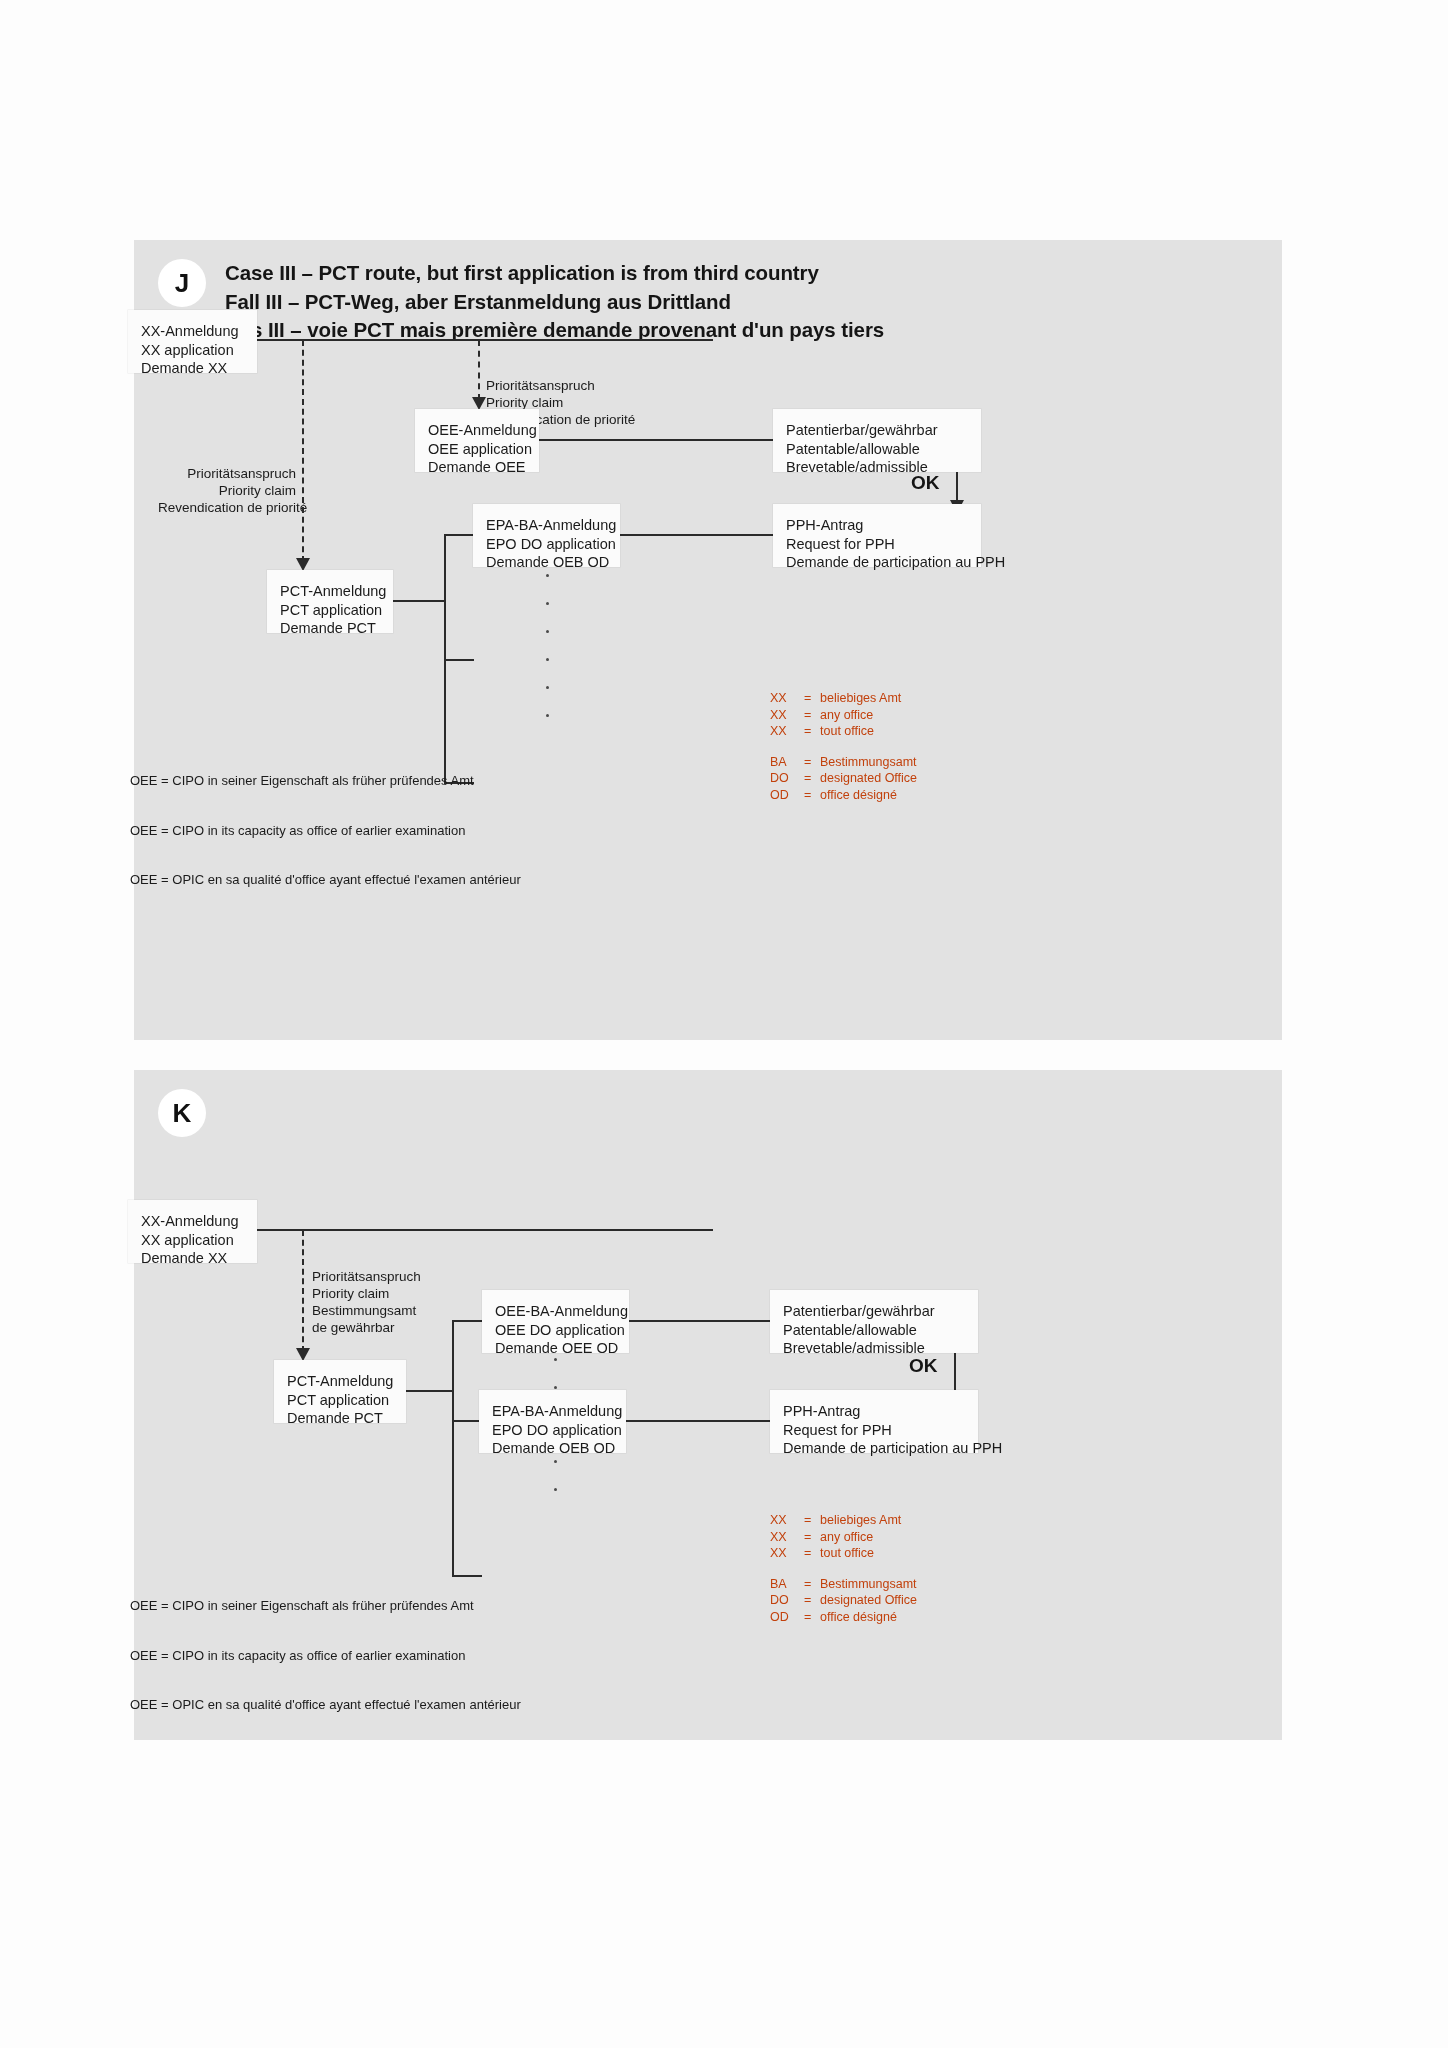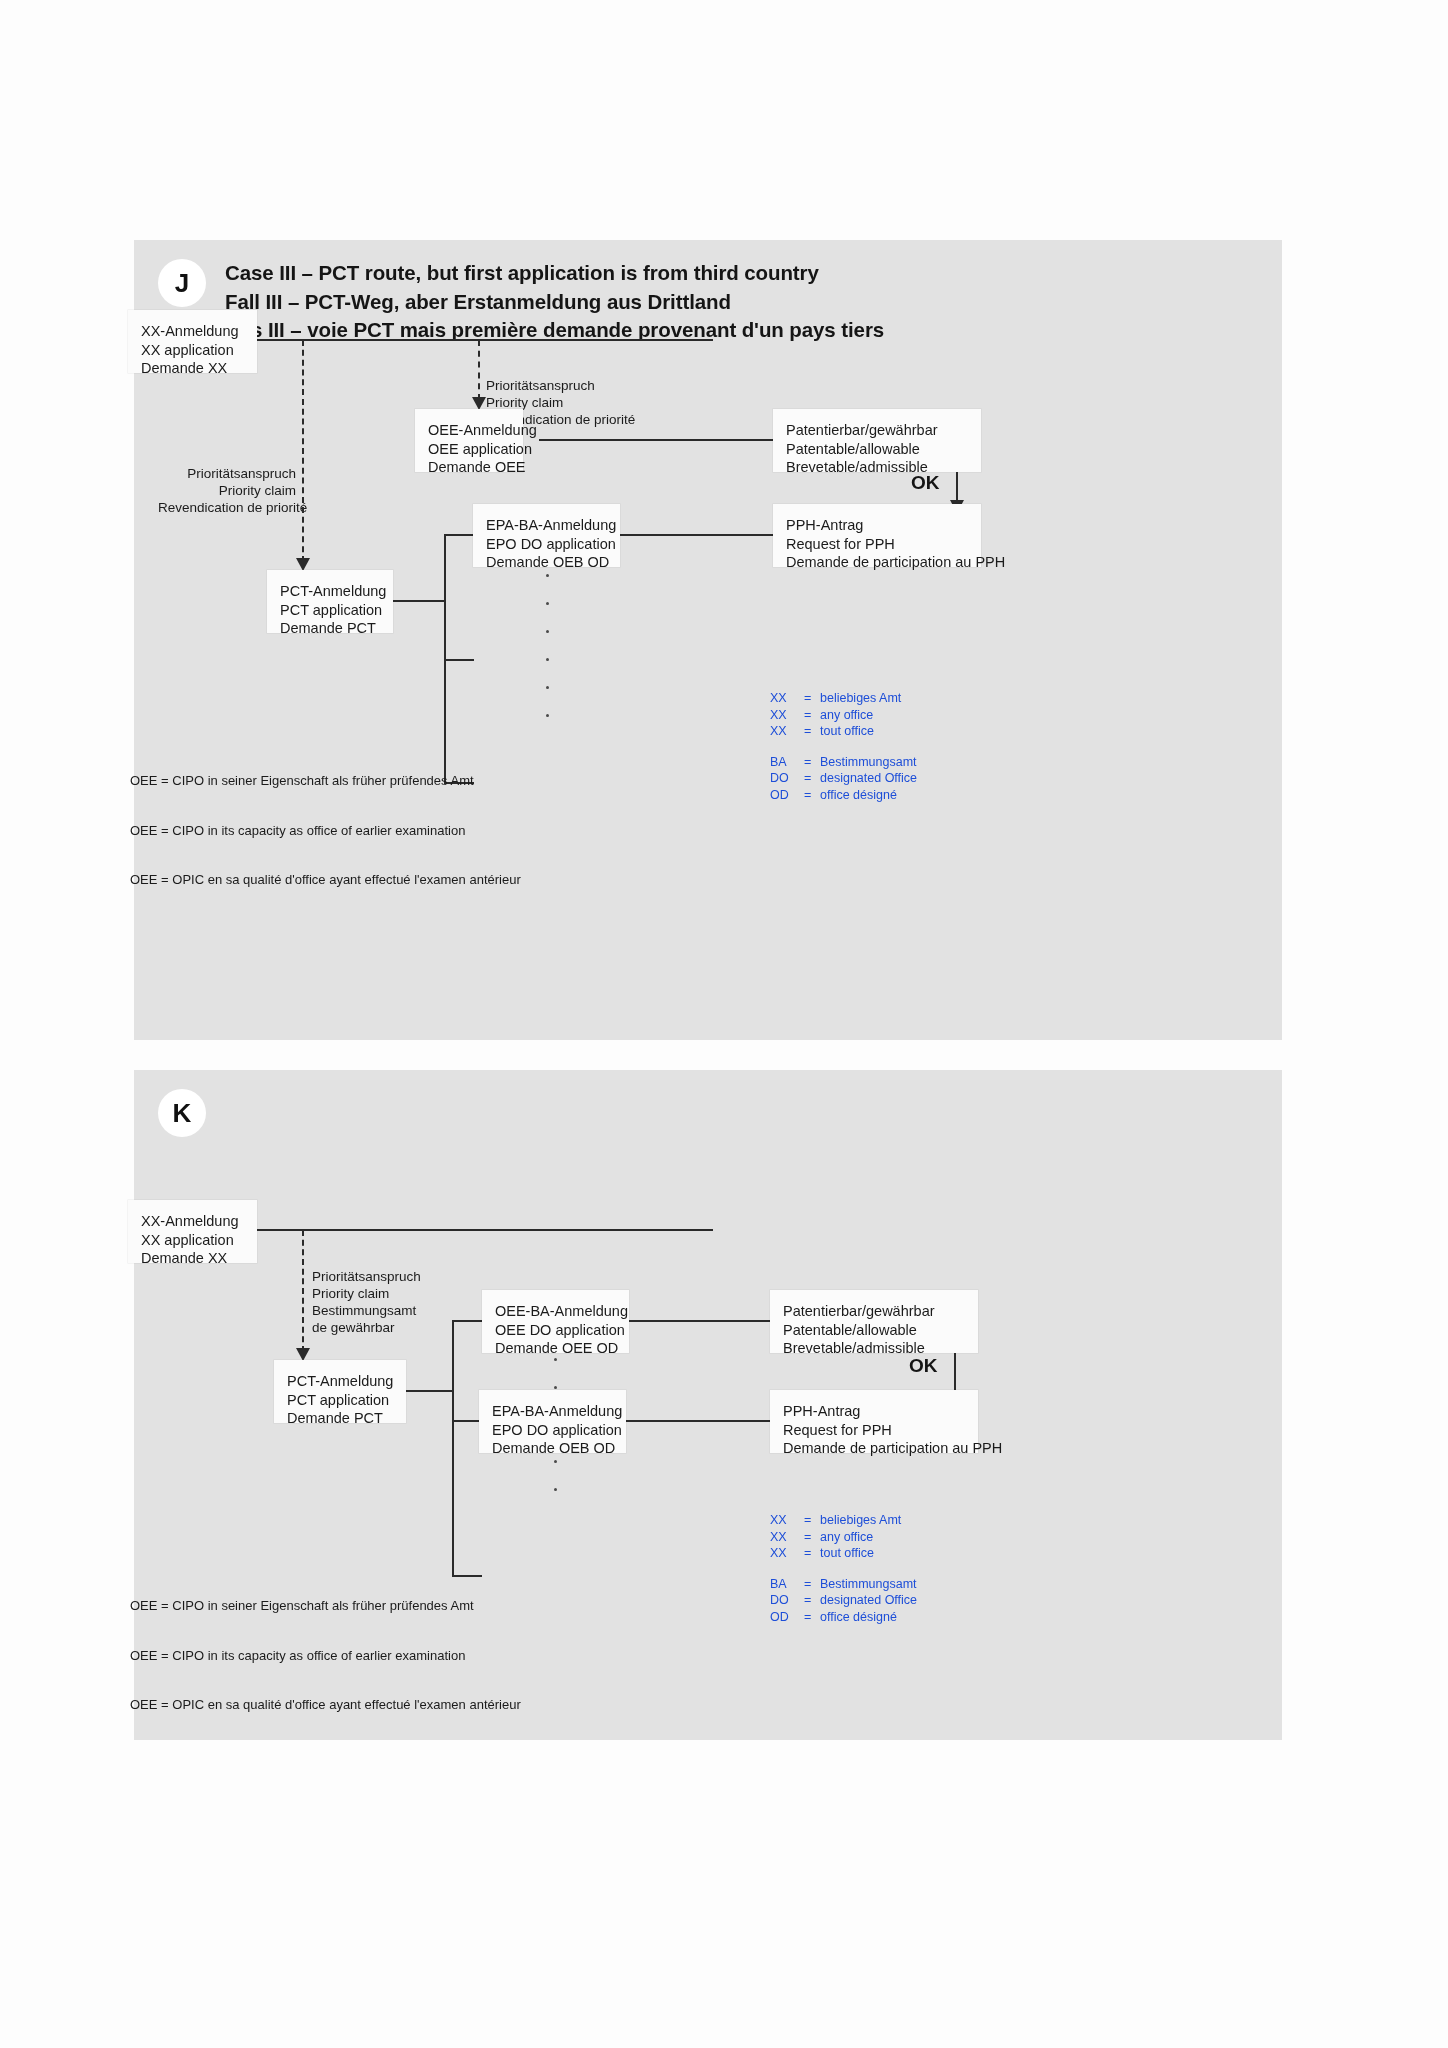--- a/index.html
+++ b/index.html
@@ -60,21 +60,21 @@
   .dots span{
     display:block;width:3px;height:3px;border-radius:50%;
     background:#4a4a4a;margin-bottom:25px;
   }
   .legend{
     position:absolute;font-size:13px;line-height:16.5px;color:#1b1b1b;
     white-space:pre;
   }
   .legend div{white-space:pre;}
   .abbr{
-    position:absolute;font-size:12.5px;line-height:16.5px;color:#1d4ed8;
+    position:absolute;font-size:12.5px;line-height:16.5px;color:#c2410c;
   }
   .abbr table{border-collapse:collapse;}
   .abbr td{padding:0 0 0 0;font-size:12.5px;line-height:16.5px;white-space:nowrap;}
   .abbr td.k{width:34px;}
   .abbr td.e{width:16px;}
   .abbr tr.gap td{height:14px;}
 </style>
 </head>
 <body>
 
@@ -100,21 +100,21 @@
 
     <div class="dash" style="left:344px;top:100px;height:60px;"></div>
     <div class="arrowdown" style="left:338px;top:157px;"></div>
 
     <div class="lbl" style="left:352px;top:113px;">
       <div>Prioritätsanspruch</div>
       <div>Priority claim</div>
       <div>Revendication de priorité</div>
     </div>
 
-    <div class="box" style="left:281px;top:169px;width:108px;height:63px;">
+    <div class="box" style="left:281px;top:169px;width:124px;height:63px;">
       <div>OEE-Anmeldung</div>
       <div>OEE application</div>
       <div>Demande OEE</div>
     </div>
 
     <div class="hline" style="left:405px;top:199px;width:235px;"></div>
 
     <div class="box" style="left:639px;top:169px;width:208px;height:63px;">
       <div>Patentierbar/gewährbar</div>
       <div>Patentable/allowable</div>

